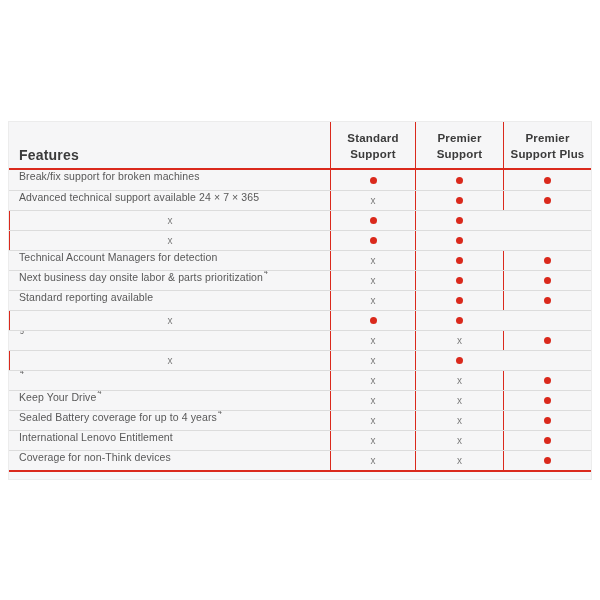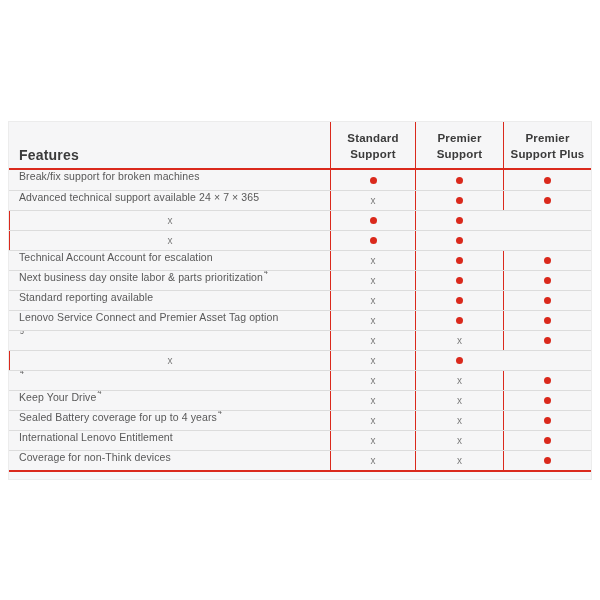--- a/index.html
+++ b/index.html
@@ -158,21 +158,21 @@
     <div class="cell mark">
           <span class="dot"></span>
         </div>
     <div class="cell mark">
           <span class="dot"></span>
         </div>
   </div>
 
   <div class="grid-row row">
     <div class="cell feature">
-          <span class="ftext">Technical Account Account for escalation</span>
+          <span class="ftext">Technical Account Managers for detection</span>
         </div>
     <div class="cell mark">
           <span class="xmark">x</span>
         </div>
     <div class="cell mark">
           <span class="dot"></span>
         </div>
     <div class="cell mark">
           <span class="dot"></span>
         </div>
@@ -203,23 +203,20 @@
         </div>
     <div class="cell mark">
           <span class="dot"></span>
         </div>
     <div class="cell mark">
           <span class="dot"></span>
         </div>
   </div>
 
   <div class="grid-row row">
-    <div class="cell feature">
-          <span class="ftext">Lenovo Service Connect and Premier Asset Tag option</span>
-        </div>
     <div class="cell mark">
           <span class="xmark">x</span>
         </div>
     <div class="cell mark">
           <span class="dot"></span>
         </div>
     <div class="cell mark">
           <span class="dot"></span>
         </div>
   </div>

